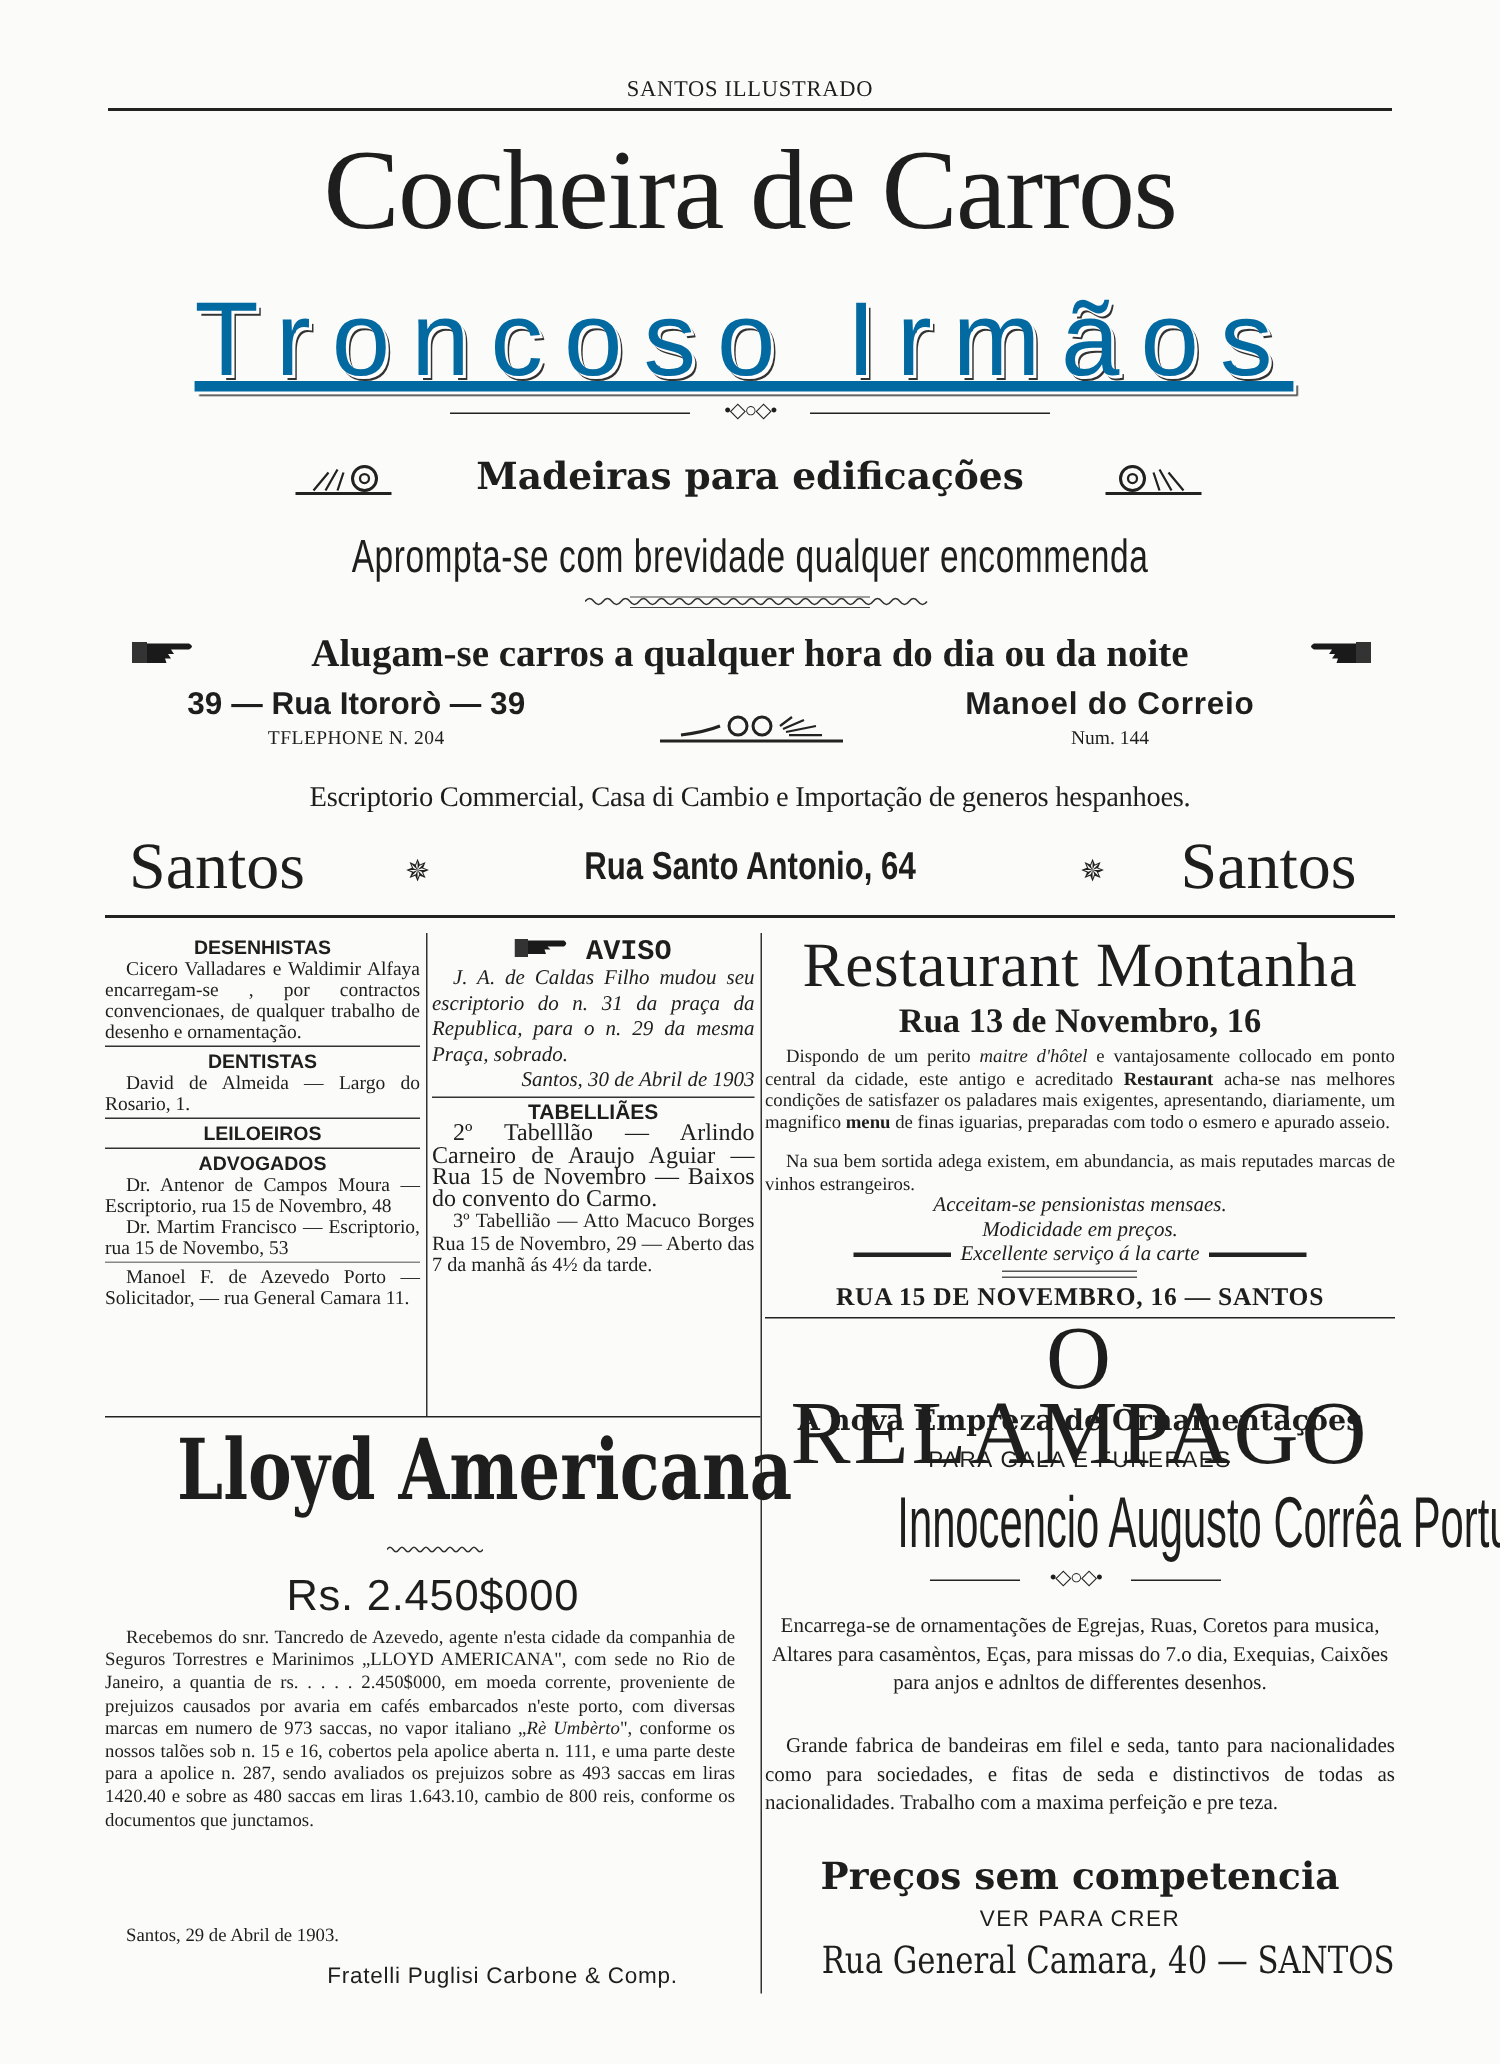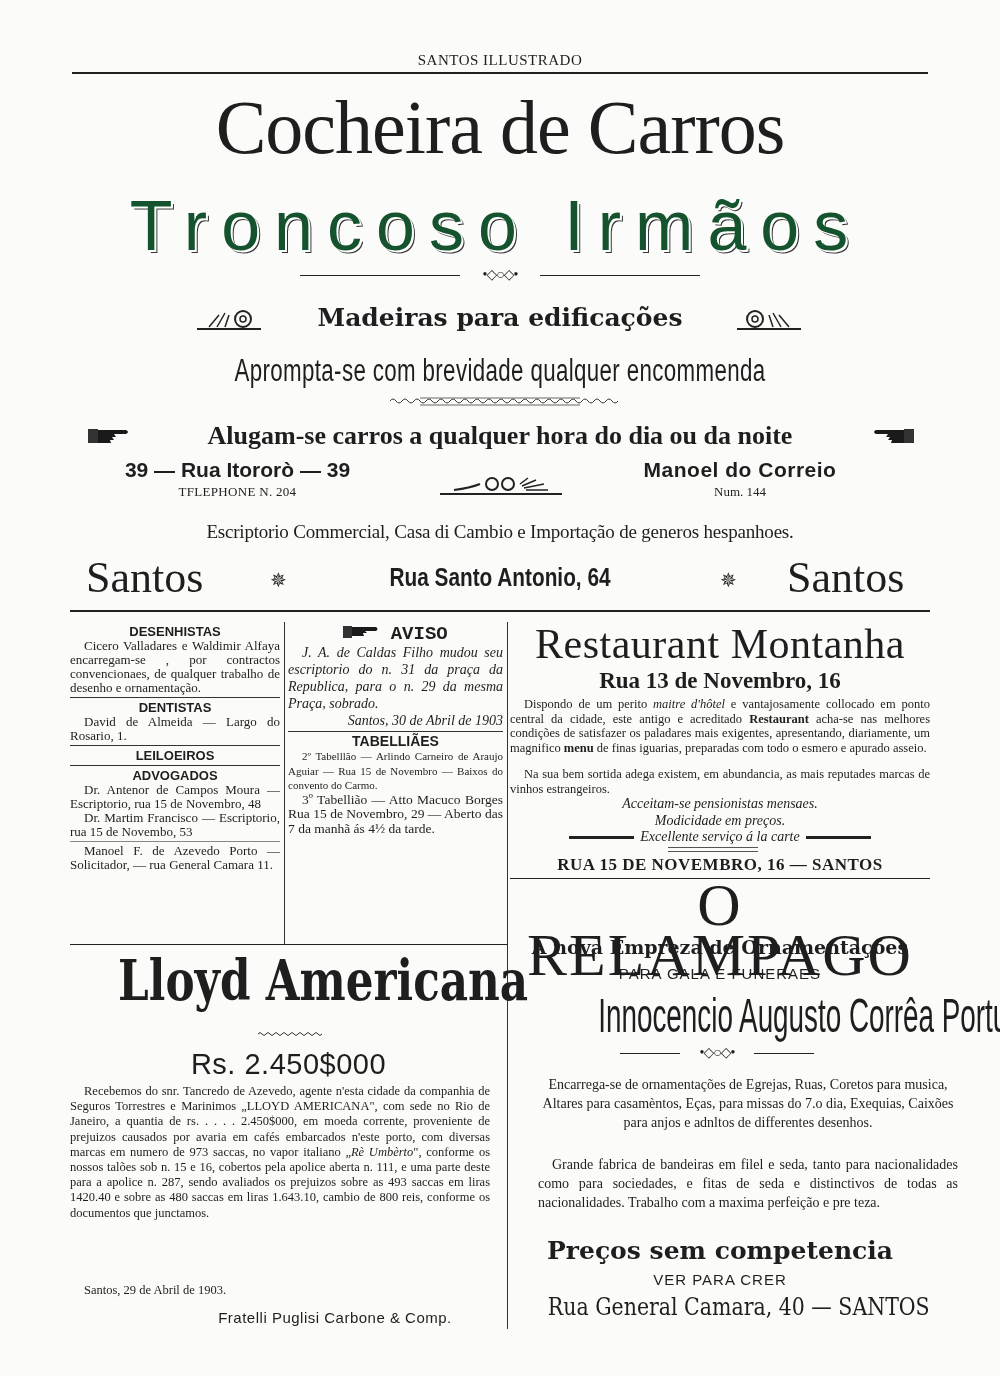--- a/index.html
+++ b/index.html
@@ -8,21 +8,21 @@
   .center { text-align:center; }
   .serif { font-family:"Liberation Serif", "DejaVu Serif", serif; }
   .sans { font-family:"Liberation Sans", "DejaVu Sans", sans-serif; }
   .rule { position:absolute; background:#222; }
   .vrule { position:absolute; background:#333; width:1px; }
 
   
   #running-head { left:0; width:1000px; top:52px; font-size:15px; letter-spacing:0.5px; }
   #top-rule { left:72px; width:856px; top:72px; height:2px; }
   #title1 { left:0; width:1000px; top:82px; font-size:76px; line-height:90px; letter-spacing:-1px; }
-  #title2 { left:0; width:992px; top:186px; font-size:70px; line-height:80px; font-family:"Liberation Sans", sans-serif; letter-spacing:14px; color:#14532d; text-shadow:2px 2px 0 #fff, 3px 3px 0 #333; }
+  #title2 { left:0; width:992px; top:186px; font-size:70px; line-height:80px; font-family:"Liberation Sans", sans-serif; letter-spacing:14px; color:#0369a1; text-shadow:2px 2px 0 #fff, 3px 3px 0 #333;text-decoration:underline; }
   .orn-line { position:absolute; height:1px; background:#222; }
   .orn-center { position:absolute; font-size:14px; line-height:14px; letter-spacing:-1px; }
   #madeiras { left:0; width:1000px; top:303px; font-size:25px; font-weight:bold; font-family:"DejaVu Serif", serif; letter-spacing:0px; }
   .swirl { position:absolute; font-size:22px; color:#222; }
   #aprompta { left:0; width:1000px; top:353px; font-size:31px; font-family:"Liberation Sans", sans-serif; transform:scaleX(0.72); transform-origin:center; letter-spacing:0.5px; }
   .wavy { position:absolute; font-size:11px; letter-spacing:-2px; color:#333; overflow:hidden; white-space:nowrap; }
   #alugam { left:0; width:1000px; top:421px; font-size:26px;font-weight:bold; }
   .hand { position:absolute; font-size:28px; line-height:28px; color:#1a1a1a; }
   #addr-left { left:100px; width:275px; top:458px; font-size:21px; font-weight:bold; font-family:"Liberation Sans", sans-serif; }
   #tel { left:100px; width:275px; top:484px; font-size:13px; letter-spacing:0.3px; }
@@ -56,21 +56,21 @@
   .heavy-dash { display:inline-block; width:65px; height:3px; background:#222; vertical-align:middle; margin:0 6px; }
   #rest-footer { left:510px; width:420px; top:855px; font-size:17px; font-weight:bold; letter-spacing:0.5px; }
   #rest-rule { left:510px; width:420px; top:878px; height:1px; }
   #rest-dbl { left:668px; width:90px; top:847px; height:3px; border-top:1px solid #555; border-bottom:1px solid #555; background:transparent; }
 
   
   #relampago { left:510px; width:420px; top:880px; font-size:60px; line-height:50px; letter-spacing:2px; }
   #nova { left:510px; width:420px; top:936px; font-size:19px; font-weight:bold; font-family:"DejaVu Serif", serif; }
   #gala { left:510px; width:420px; top:965px; font-size:15px; font-family:"Liberation Sans", sans-serif; letter-spacing:1px; }
   #innocencio { left:510px; width:420px; top:990px; font-size:48px; line-height:52px; font-family:"Liberation Sans", sans-serif; transform:scaleX(0.58); transform-origin:center; white-space:nowrap; }
-  .rel-body { position:absolute; left:538px; width:420px; font-size:14px; line-height:19px; }
+  .rel-body { position:absolute; left:510px; width:420px; font-size:14px; line-height:19px; }
   #precos { left:510px; width:420px; top:1236px; font-size:25px; font-weight:bold; font-family:"DejaVu Serif", serif; }
   #ver { left:510px; width:420px; top:1271px; font-size:15px; font-family:"Liberation Sans", sans-serif; letter-spacing:1px; }
   #rua-gen { left:510px; width:420px; top:1292px; font-size:25px; font-family:"DejaVu Serif", serif; transform:scaleX(0.82); transform-origin:center; white-space:nowrap; }
 
   
   #lloyd { left:70px; width:437px; top:948px; font-size:56px; line-height:64px; font-weight:bold; font-family:"DejaVu Serif", serif; transform:scaleX(0.78); transform-origin:center; white-space:nowrap; }
   #rs { left:70px; width:437px; top:1048px; font-size:29px; font-family:"Liberation Sans", sans-serif; letter-spacing:0.5px; }
   .lloyd-body { position:absolute; left:70px; width:420px; font-size:12.5px; line-height:15.2px; text-align:justify; }
   #fratelli { left:70px; width:530px; top:1309px; font-size:15px; font-family:"Liberation Sans", sans-serif; letter-spacing:0.5px; }
 </style>
@@ -174,21 +174,21 @@
     <span><svg width="36" height="16" viewBox="0 0 36 16" style="vertical-align:-1px">
           <rect x="0" y="2" width="9" height="12" fill="#333"></rect>
           <path d="M9 3 H33 Q36 5 33 7 H22 L24 9 H20 L21 12 H9 Z" fill="#1a1a1a"></path>
         </svg></span>
     <span>AVISO</span>
   </div>
   <div class="italic indent">J. A. de Caldas Filho mudou seu escriptorio do n. 31 da praça da Republica, para o n. 29 da mesma Praça, sobrado.</div>
   <div class="italic indent" style="text-align:right;">Santos, 30 de Abril de 1903</div>
   <div class="sub-rule"></div>
   <div class="sec-h" style="font-size:14px;">TABELLIÃES</div>
-  <div class="indent" style="font-size:11px;line-height:14.5px;">2º Tabelllão — Arlindo Carneiro de Araujo Aguiar — Rua 15 de Novembro — Baixos do convento do Carmo.</div>
+  <div class="indent" style="font-size:16px;line-height:14.5px;">2º Tabelllão — Arlindo Carneiro de Araujo Aguiar — Rua 15 de Novembro — Baixos do convento do Carmo.</div>
   <div class="indent" style="font-size:13.5px;line-height:14.5px;">3º Tabellião — Atto Macuco Borges Rua 15 de Novembro, 29 — Aberto das 7 da manhã ás 4½ da tarde.</div>
 </div>
 
 <div class="vrule" id="vr2"></div>
 <div class="rule" id="bottom-rule-left"></div>
 
 <div class="abs center serif" id="rest-title">Restaurant Montanha</div>
 <div class="abs center serif" id="rest-addr">Rua 13 de Novembro, 16</div>
 <div class="rest-body serif indent" style="top:697px;"><span>Dispondo de um perito </span><i>maitre d'hôtel</i><span> e vantajosamente collocado em ponto central da cidade, este antigo e acreditado </span><b>Restaurant</b><span> acha-se nas melhores condições de satisfazer os paladares mais exigentes, apresentando, diariamente, um magnifico </span><b>menu</b><span> de finas iguarias, preparadas com todo o esmero e apurado asseio.</span></div>
 <div class="rest-body serif indent" style="top:767px;">Na sua bem sortida adega existem, em abundancia, as mais reputades marcas de vinhos estrangeiros.</div>

